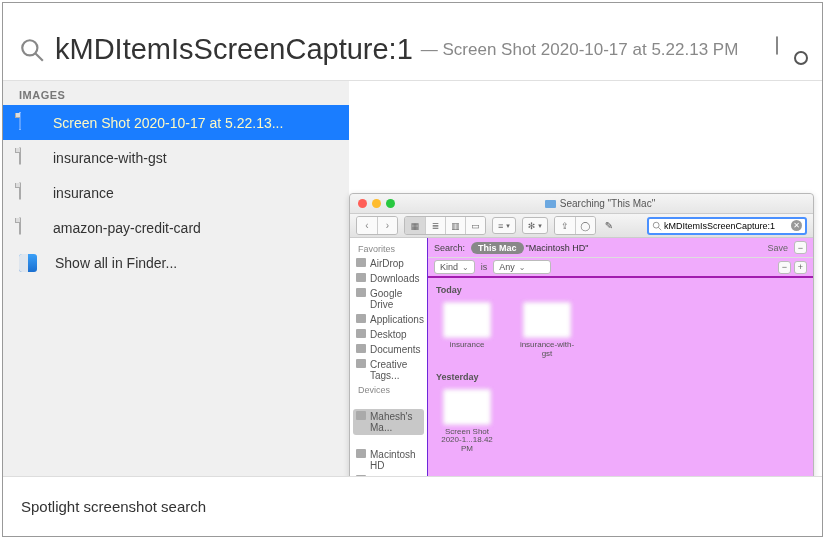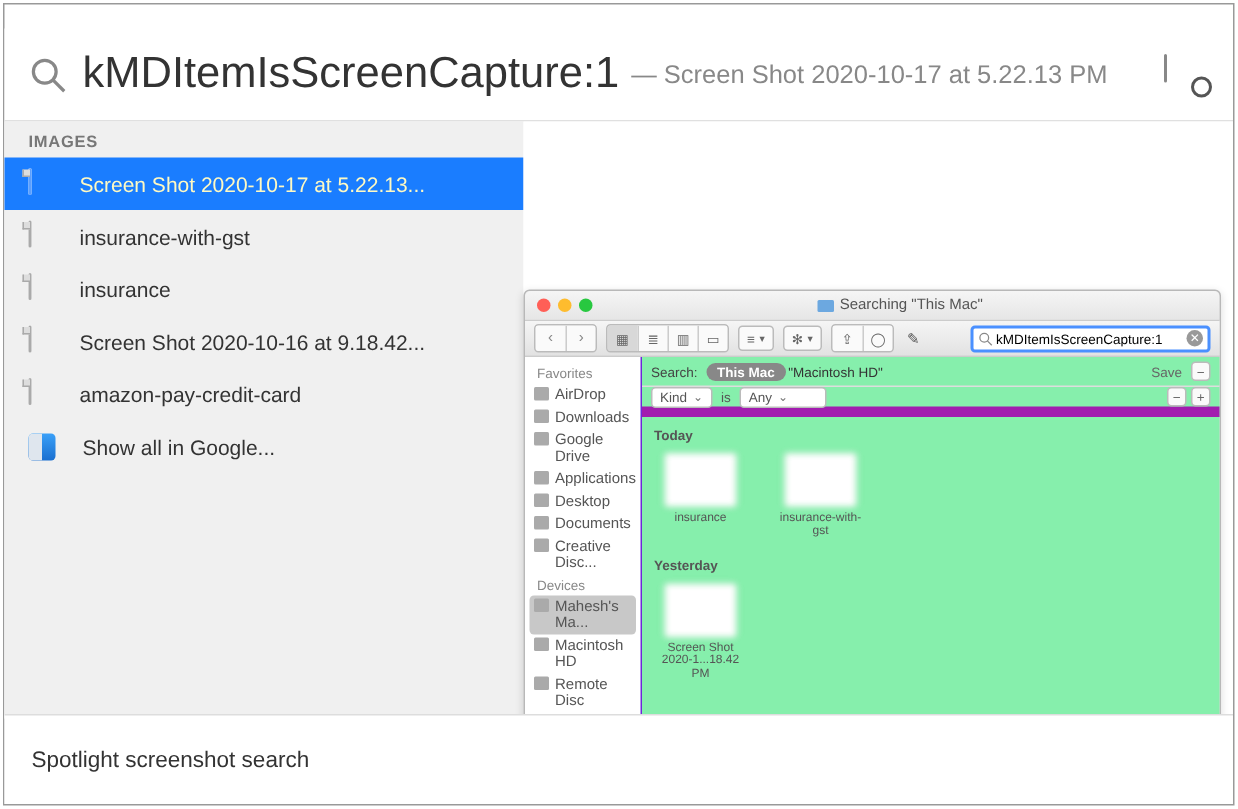--- a/index.html
+++ b/index.html
@@ -49,30 +49,30 @@
 .toolbar-search { margin-left:auto; display:flex; align-items:center; border:2px solid #4a90ff; border-radius:3px; height:18px; background:#fff; padding:0 3px; gap:2px; }
 .toolbar-search .sicon { width:10px; height:10px; }
 .toolbar-search .sicon svg { width:10px; height:10px; stroke:#888; fill:none; stroke-width:2; }
 .toolbar-search input { border:none; outline:none; font-size:9px; width:125px; }
 .toolbar-search .clear { width:11px; height:11px; border-radius:50%; background:#999; color:#fff; font-size:8px; display:flex; align-items:center; justify-content:center; }
 
 .finder-body { display:flex; }
 .fsidebar { width:78px; background:#ffffff; border-right:1px solid #6d28d9; padding:4px 0; }
 .fs-head { font-size:9px; color:#888; padding:2px 8px; }
 .fs-item { display:flex; align-items:flex-start; gap:4px; padding:2px 6px; font-size:10px; color:#555; }
-.fs-item.sel { background:#c8c8c8; border-radius:3px; margin:0 3px; padding:2px 3px; }
+.fs-item.sel { background:#c8c8c8; border-radius:3px; margin:12px 3px; padding:2px 3px; }
 .fs-icon { width:10px; height:9px; background:#aaa; border-radius:1px; flex-shrink:0; }
-.fmain { flex:1; background:#86efac; }
+.fmain { flex:1; background:#f0abfc; }
 .searchbar { display:flex; align-items:center; height:20px; border-bottom:1px solid #ddd; padding:0 6px; gap:6px; font-size:9px; }
 .scope { display:flex; align-items:center; gap:2px; }
 .pill { background:#888; color:#fff; border-radius:8px; padding:1px 7px; font-size:9px;font-weight:bold; }
 .quoted { color:#333; font-weight:500;}
 .save { margin-left:auto; color:#666; }
 .sbtn { width:13px; height:13px; border:1px solid #bbb; border-radius:3px; display:flex; align-items:center; justify-content:center; font-size:9px; background:#fafafa; color:#666;}
-.filterbar { display:flex; align-items:center; height:20px; border-bottom:7px solid #a21caf; padding:0 6px; gap:6px; font-size:9px; color:#555; }
+.filterbar { display:flex; align-items:center; height:20px; border-bottom:2px solid #a21caf; padding:0 6px; gap:6px; font-size:9px; color:#555; }
 .fsel { border:1px solid #bbb; border-radius:3px; padding:1px 5px; font-size:9px; background:#fff; display:flex; align-items:center; gap:4px; }
 .fsel::after { content:"⌄"; font-size:8px; color:#777; }
 .content { padding:4px 8px; }
 .grouphead { font-size:9px; font-weight:700; color:#555; padding:3px 0; }
 .grid { display:flex; gap:18px; padding:4px 0 10px; }
 .thumb { width:62px; display:flex; flex-direction:column; align-items:center; gap:3px; }
 .thumb .img { width:48px; height:36px; background:#fff; border:1px solid #eee; border-radius:2px; filter:blur(2px); }
 .thumb .lbl { font-size:8px; color:#555; text-align:center; line-height:1.1; }
 
 .caption-area { position:absolute; left:0; bottom:0; right:0; height:60px; border-top:1px solid #ddd; background:#fff; display:flex; align-items:center; padding:0 18px; font-size:15px; color:#333; }
@@ -106,29 +106,25 @@
             <div class="sp-item">
               <span class="file-icon"><span class="sheet"><span class="fold"></span><span class="band"></span></span></span>
               <span>insurance-with-gst</span>
             </div>
             <div class="sp-item">
               <span class="file-icon"><span class="sheet"><span class="fold"></span><span class="band"></span></span></span>
               <span>insurance</span>
             </div>
             <div class="sp-item">
               <span class="file-icon"><span class="sheet"><span class="fold"></span><span class="band"></span></span></span>
-              <span>Screen Shot 2020-10-16 at 9.18.42...</span>
-            </div>
-            <div class="sp-item">
-              <span class="file-icon"><span class="sheet"><span class="fold"></span><span class="band"></span></span></span>
               <span>amazon-pay-credit-card</span>
             </div>
             <div class="sp-item">
               <span class="finder-icon"></span>
-              <span>Show all in Google...</span>
+              <span>Show all in Finder...</span>
             </div>
           </div>
       </div>
       <div class="sp-right">
 
         <div class="finder">
           <div class="finder-titlebar">
             <div class="tl-btns">
               <span class="tl-btn tl-close"></span>
               <span class="tl-btn tl-min"></span>
@@ -189,21 +185,21 @@
                   <div class="fs-item">
                     <span class="fs-icon"></span>
                     <span>Desktop</span>
                   </div>
                   <div class="fs-item">
                     <span class="fs-icon"></span>
                     <span>Documents</span>
                   </div>
                   <div class="fs-item">
                     <span class="fs-icon"></span>
-                    <span>Creative Disc...</span>
+                    <span>Creative Tags...</span>
                   </div>
                 </div>
               <div class="fs-head">Devices</div>
               <div id="fs-dev">
                   <div class="fs-item sel">
                     <span class="fs-icon"></span>
                     <span>Mahesh's Ma...</span>
                   </div>
                   <div class="fs-item">
                     <span class="fs-icon"></span>

